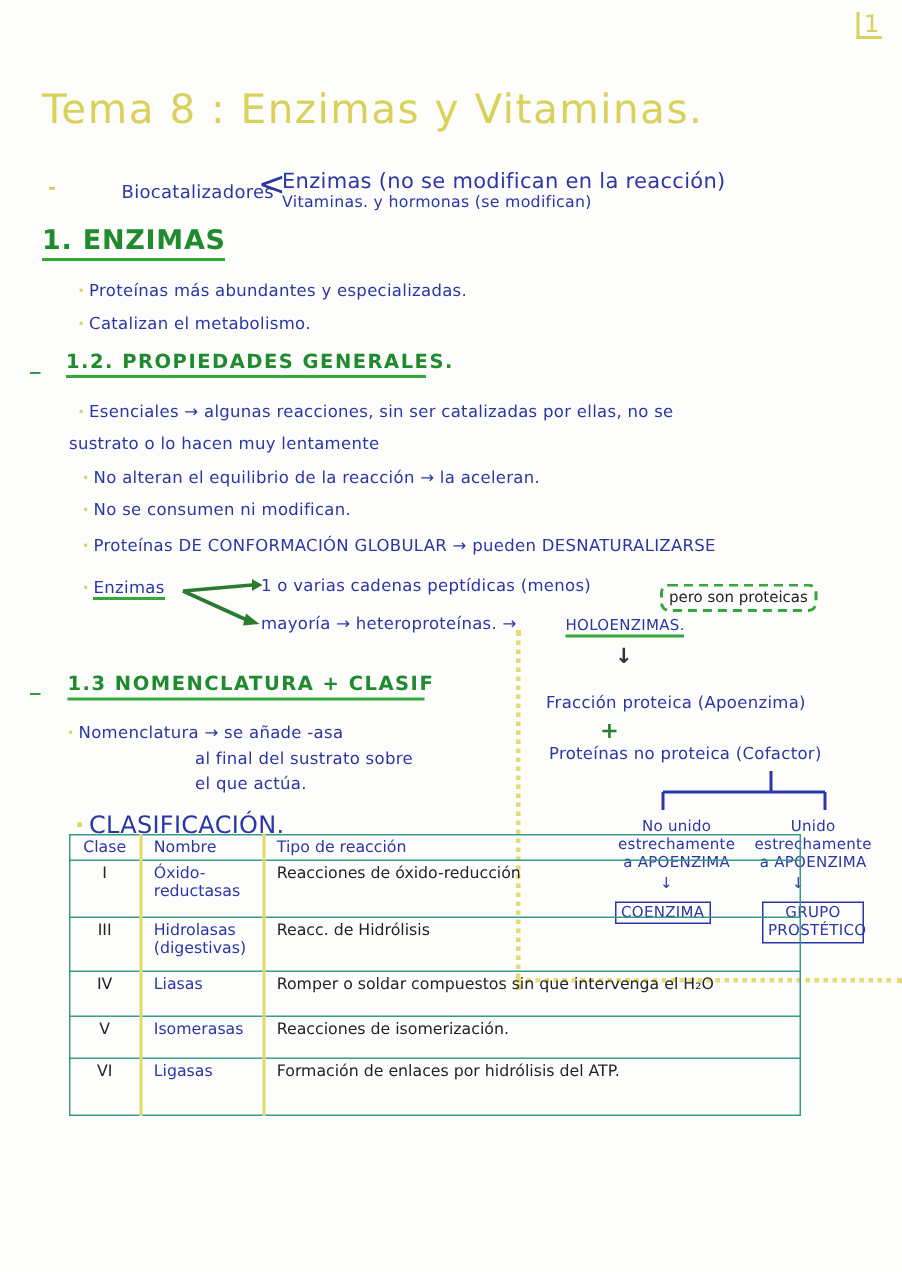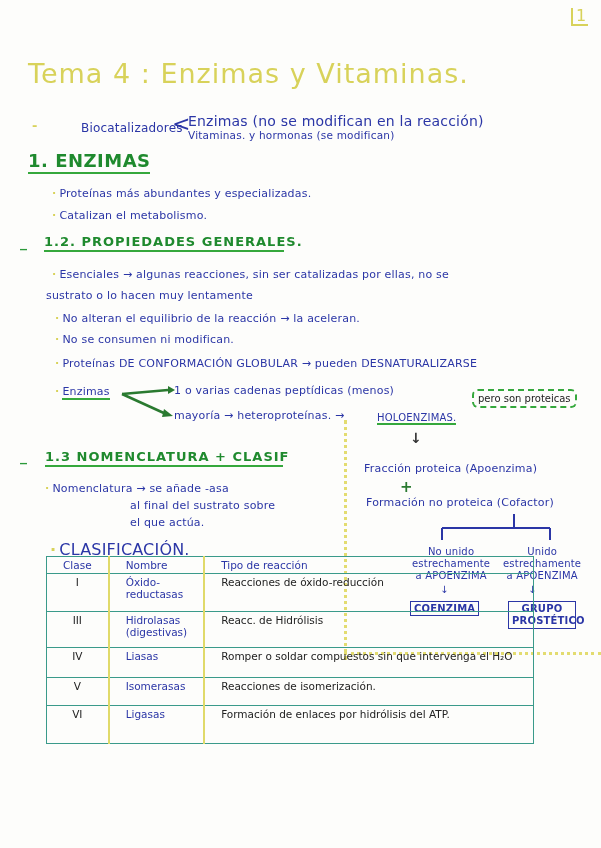--- a/index.html
+++ b/index.html
@@ -12,37 +12,37 @@
   .abs { position: absolute; white-space: nowrap; }
   .blue { color: #2b36a6; font-size: 11px; letter-spacing: 0.2px; }
   .title { color: #d8d25a; font-size: 27px; letter-spacing: 1px; }
   .page-num { color: #d8d25a; font-size: 16px; border-left: 2px solid #d8d25a; border-bottom: 2px solid #d8d25a; padding: 0 2px 0 3px; line-height: 16px; }
   .h1 { color: #1f8a2e; font-weight: bold; font-size: 18px; letter-spacing: 0.5px; border-bottom: 2px solid #35a83c; padding-bottom: 1px; }
   .h2 { color: #1f8a2e; font-weight: bold; font-size: 13px; letter-spacing: 1px; border-bottom: 2px solid #35a83c; padding-bottom: 1px; }
   .dash-g { color: #2b9a3a; font-weight: bold; font-size: 14px; }
   .dash-y { color: #d8d25a; font-weight: bold; font-size: 13px; }
   .bullet::before { content: "·"; color: #d8d25a; margin-right: 3px; font-weight: bold; }
   .small { font-size: 10px; }
-  .box { border: 1.5px solid #2b36a6; padding: 1px 3px; font-weight: bold; }
+  .box { border: 1.5px solid #2b36a6; padding: 1px 3px; }
   .cloud { border: 2px dashed #35a83c; border-radius: 6px; padding: 2px 4px; color: #222; font-size: 10px; }
   .under-g { border-bottom: 2px solid #35a83c; }
   .vline-y { position: absolute; border-left: 3px dotted #e3dc70; }
   .hline-y { position: absolute; border-top: 3px dotted #e3dc70; }
   table.clasif { position: absolute; border-collapse: collapse; }
-  table.clasif td { border: 1.2px solid #3a9a8a; font-size: 10.5px; color: #222; padding: 2px 16px; vertical-align: top; }
+  table.clasif td { border: 1.2px solid #3a9a8a; font-size: 10.5px; color: #222; padding: 2px 8px; vertical-align: top; }
   table.clasif td.c0 { text-align: center; border-right: 2px solid #e0da6a; }
   table.clasif td.c1 { border-right: 2px solid #e0da6a; color: #2b36a6; }
   table.clasif tr.head td { color: #2b36a6; }
 </style>
 </head>
 <body>
 
 <div class="abs page-num" style="left:571px; top:8px;">1</div>
 
-<div class="abs title" style="left:28px; top:58px;">Tema 4 : Enzimas y Vitaminas.</div>
+<div class="abs title" style="left:28px; top:58px;">Tema 8 : Enzimas y Vitaminas.</div>
 
 <div class="abs dash-y" style="left:32px; top:118px;">-</div>
 <div class="abs blue" style="left:45px; top:121px; font-size:12px;margin-left:36px;">Biocatalizadores</div>
 <div class="abs blue" style="left:172px; top:113px; font-size:22px; line-height:22px;">&lt;</div>
 <div class="abs blue" style="left:188px; top:113px; font-size:14px;">Enzimas (no se modifican en la reacción)</div>
 <div class="abs blue" style="left:188px; top:129px; font-size:10.5px;">Vitaminas. y hormonas (se modifican)</div>
 
 <div class="abs h1" style="left:28px; top:150px; width:122px;">1. ENZIMAS</div>
 <div class="abs blue bullet" style="left:52px; top:187px;">Proteínas más abundantes y especializadas.</div>
 <div class="abs blue bullet" style="left:52px; top:209px;">Catalizan el metabolismo.</div>
@@ -56,31 +56,31 @@
 <div class="abs blue bullet" style="left:55px; top:357px;">Proteínas DE CONFORMACIÓN GLOBULAR → pueden DESNATURALIZARSE</div>
 
 <div class="abs blue bullet" style="left:55px; top:385px;"><span class="under-g">Enzimas</span></div>
 <svg class="abs" style="left:120px; top:384px;" width="55" height="36">
   <line x1="2" y1="10" x2="48" y2="6" stroke="#2a7a30" stroke-width="2.5"></line>
   <polygon points="48,2 55,6 48,10" fill="#2a7a30"></polygon>
   <line x1="2" y1="10" x2="46" y2="30" stroke="#2a7a30" stroke-width="2.5"></line>
   <polygon points="44,25 53,32 42,33" fill="#2a7a30"></polygon>
 </svg>
 <div class="abs blue" style="left:174px; top:384px;">1 o varias cadenas peptídicas (menos)</div>
-<div class="abs cloud" style="left:472px; top:389px;">pero son proteicas</div>
+<div class="abs cloud" style="left:440px; top:389px;">pero son proteicas</div>
 <div class="abs blue" style="left:174px; top:409px;">mayoría → heteroproteínas. →</div>
 <div class="abs blue under-g" style="left:377px; top:412px; font-size:10px;">HOLOENZIMAS.</div>
 
 <div class="vline-y" style="left:344px; top:420px; height:240px;"></div>
 <div class="hline-y" style="left:344px; top:652px; width:257px;"></div>
 
 <div class="abs" style="left:410px; top:430px; font-size:14px; color:#333; font-weight:bold;">↓</div>
 <div class="abs blue" style="left:364px; top:462px;">Fracción proteica (Apoenzima)</div>
 <div class="abs" style="left:400px; top:478px; color:#2a7a30; font-size:15px; font-weight:bold;">+</div>
-<div class="abs blue" style="left:366px; top:496px;">Formación no proteica (Cofactor)</div>
+<div class="abs blue" style="left:366px; top:496px;">Proteínas no proteica (Cofactor)</div>
 <svg class="abs" style="left:420px; top:514px;" width="140" height="30">
   <line x1="94" y1="0" x2="94" y2="14" stroke="#2b36a6" stroke-width="2"></line>
   <line x1="22" y1="14" x2="130" y2="14" stroke="#2b36a6" stroke-width="2"></line>
   <line x1="22" y1="14" x2="22" y2="26" stroke="#2b36a6" stroke-width="2"></line>
   <line x1="130" y1="14" x2="130" y2="26" stroke="#2b36a6" stroke-width="2"></line>
 </svg>
 <div class="abs blue small" style="left:412px; top:546px; text-align:center; line-height:12px;">
   <div>No unido</div>
   <div>estrechamente</div>
   <div>a APOENZIMA</div>

